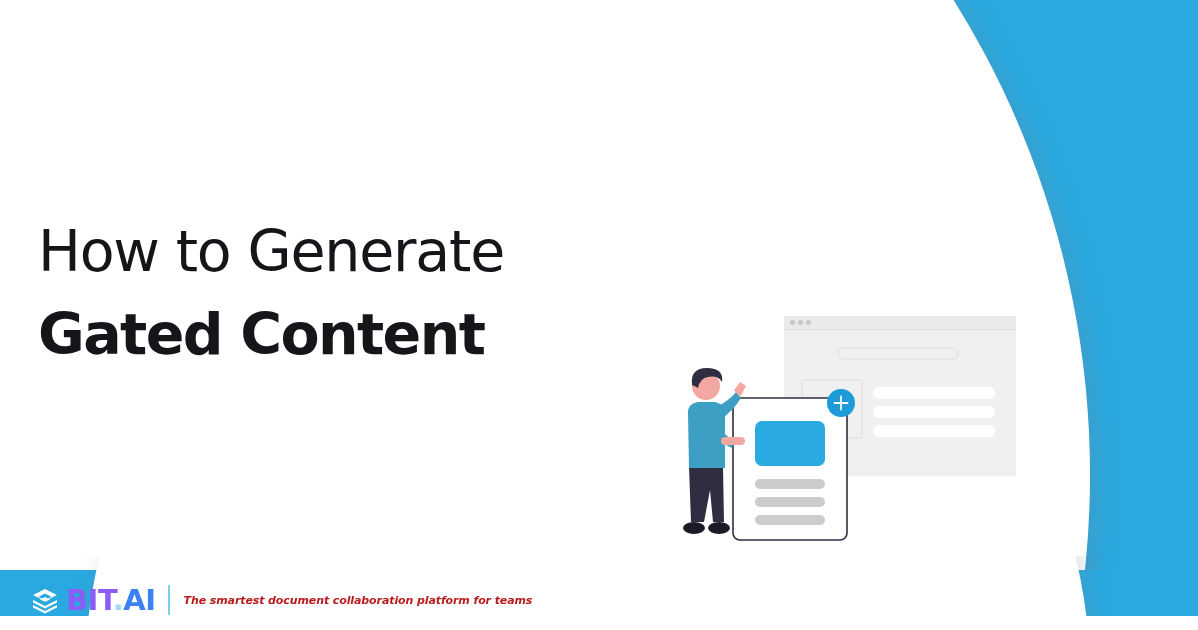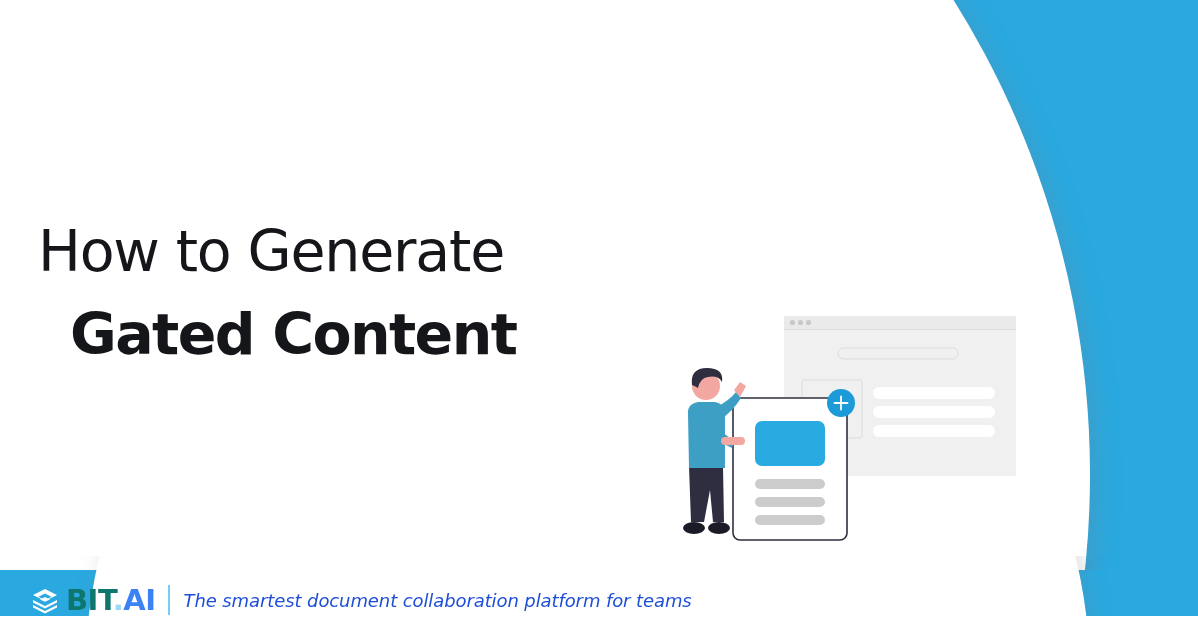--- a/index.html
+++ b/index.html
@@ -122,36 +122,36 @@
     flex: 0 0 auto;
   }
   .brand-word {
     font-family: "DejaVu Sans", sans-serif;
     font-size: 29px;
     font-weight: 700;
     letter-spacing: -0.5px;
     line-height: 1;
     white-space: nowrap;
   }
-  .brand-bit { color: #0f766e; }
+  .brand-bit { color: #8b5cf6; }
   .brand-dot { color: #9BD9F4; }
   .brand-ai  { color: #3b82f6; }
   .brand-sep {
     width: 2px;
     height: 30px;
     background: #78cdf0;
     margin: 0 14px 0 12px;
     flex: 0 0 auto;
   }
   .brand-tagline {
     font-family: "DejaVu Sans", sans-serif;
-    font-size: 18px;
+    font-size: 11px;
     font-style: italic;
-    font-weight: 400;
-    color: #1d4ed8;
+    font-weight: 700;
+    color: #b91c1c;
     white-space: nowrap;
     letter-spacing: -0.1px;
   }
 
   
   .headline {
     position: absolute;
     left: 38px;
     top: 210px;
     width: 560px;
@@ -161,21 +161,20 @@
     font-size: 57px;
     line-height: 83px;
     color: #15161a;
     font-weight: 400;
     letter-spacing: -1.2px;
     white-space: nowrap;
   }
   .headline-line.bold {
     font-weight: 700;
     letter-spacing: -1.6px;
-    margin-left: 32px;
   }
 
   
   .illus {
     position: absolute;
     left: 660px;
     top: 290px;
     width: 380px;
     height: 270px;
   }

